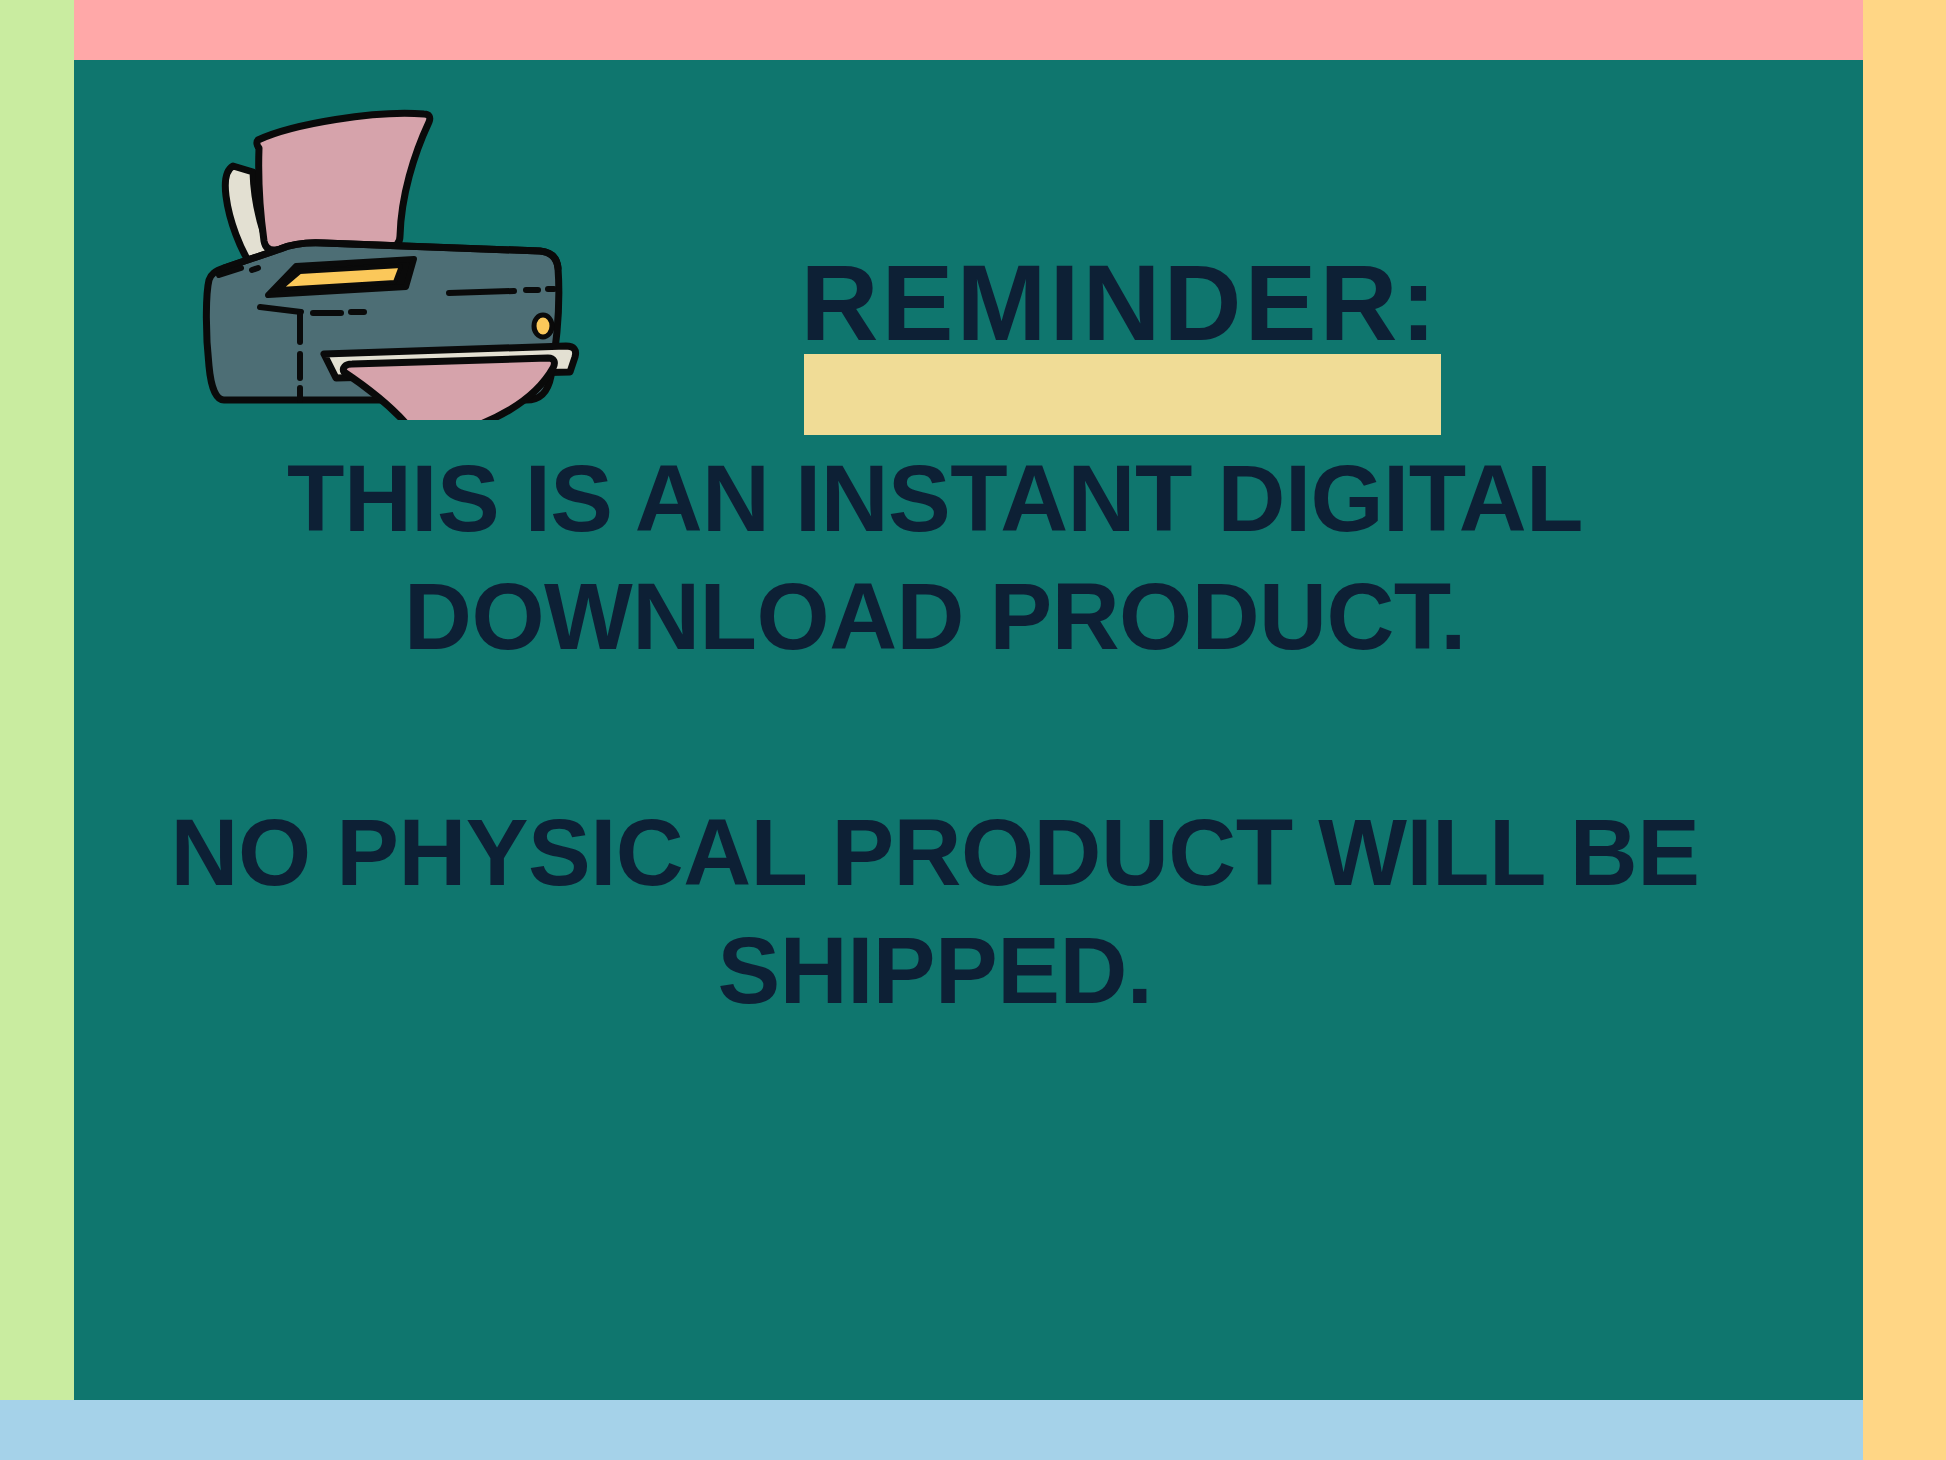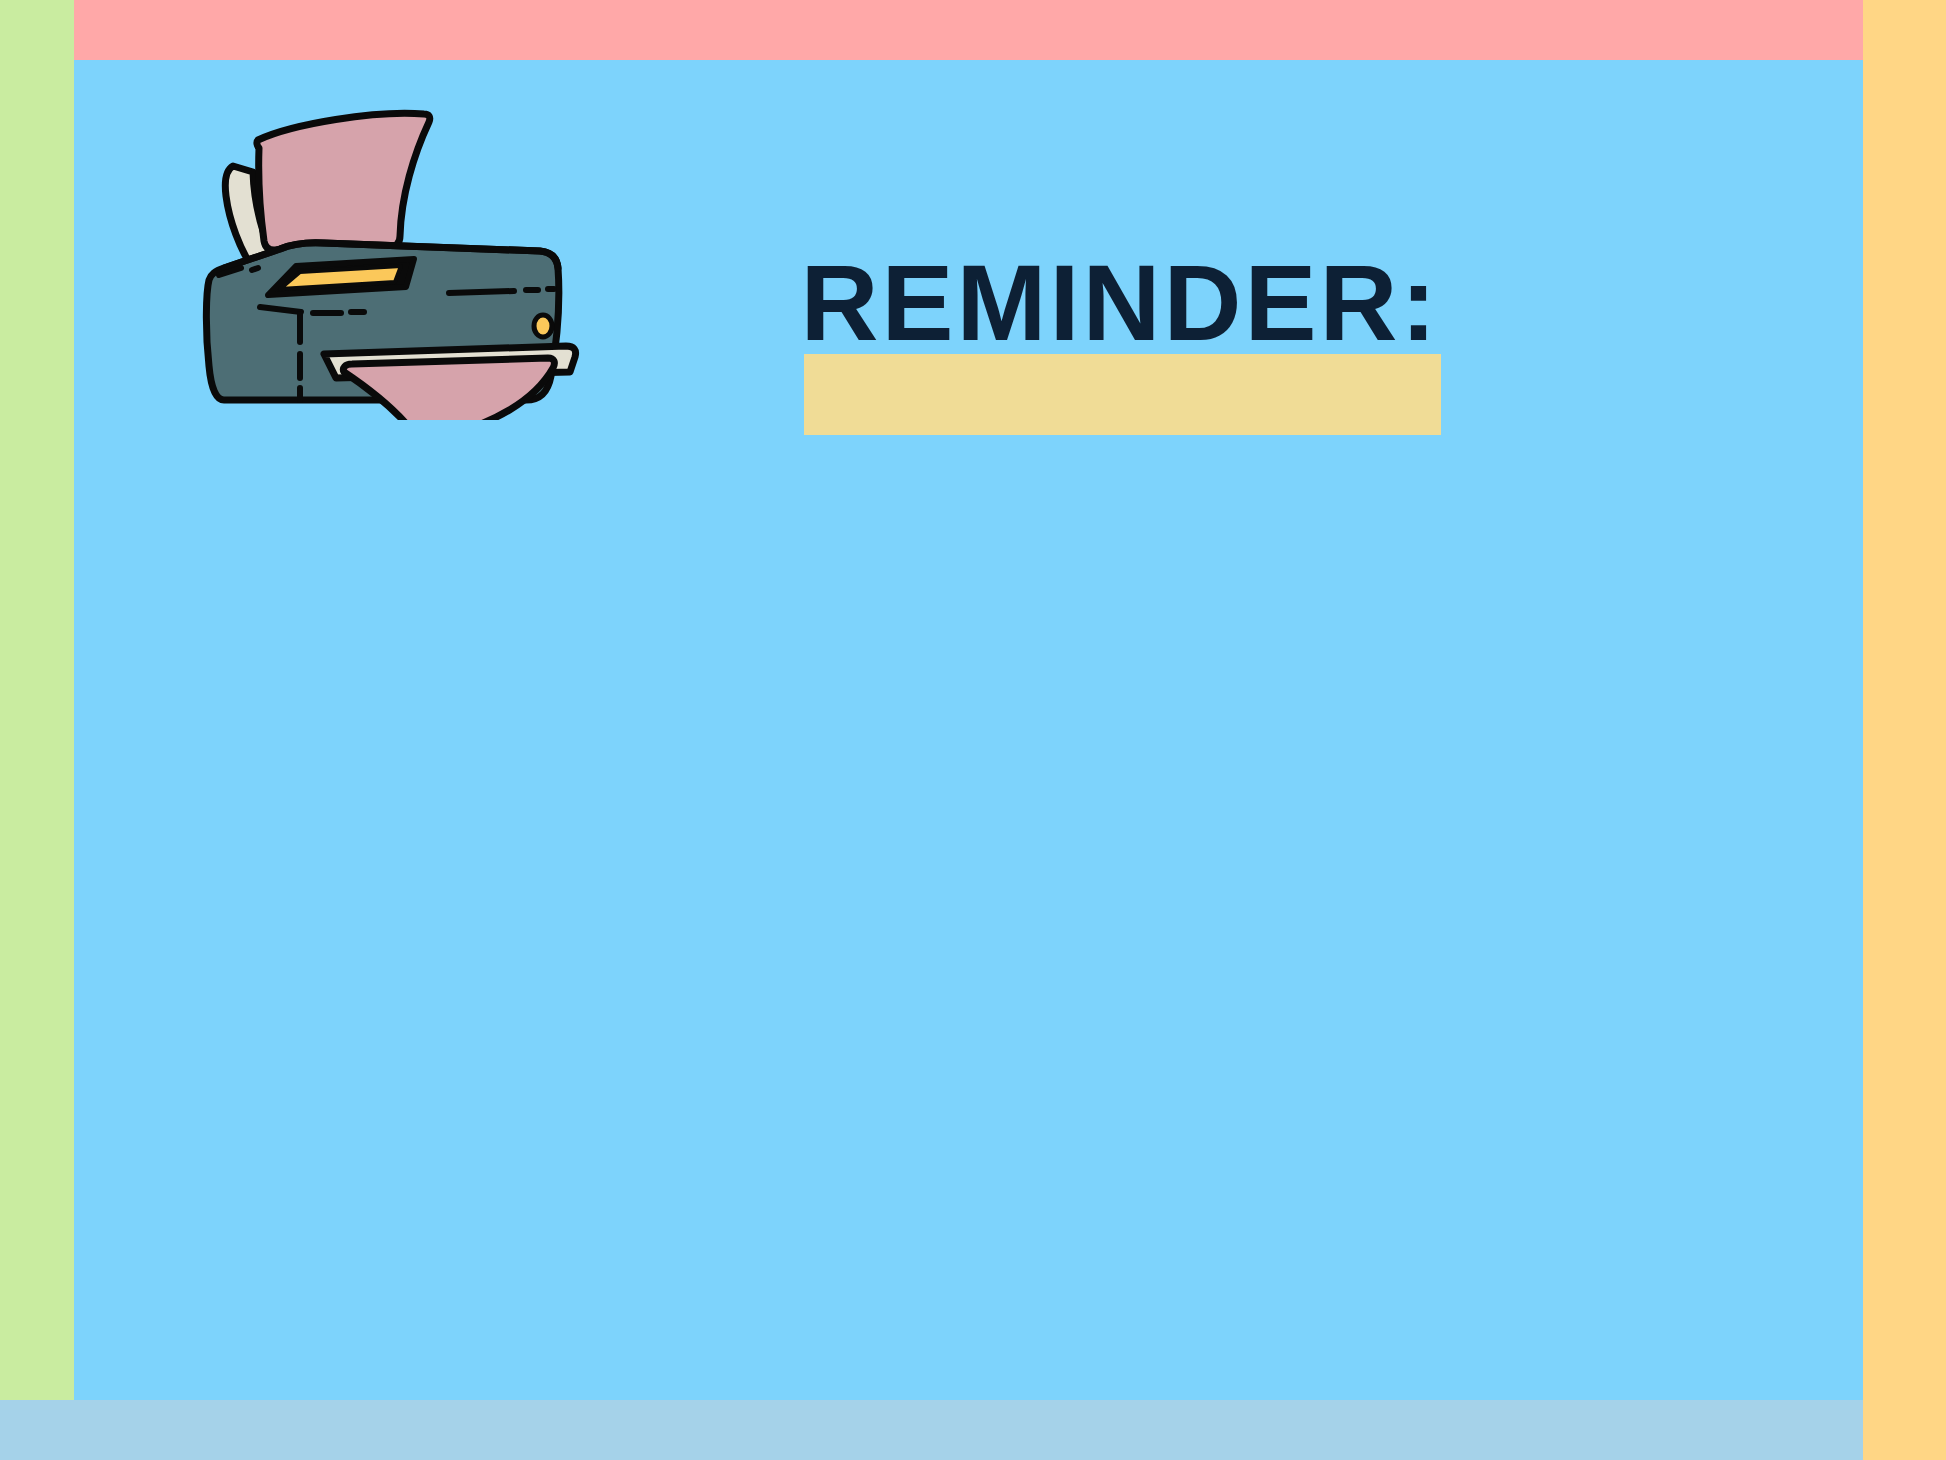--- a/index.html
+++ b/index.html
@@ -11,21 +11,21 @@
     width: 1946px;
     height: 1460px;
     overflow: hidden;
     font-family: "Liberation Sans", sans-serif;
   }
 
   #canvas {
     position: relative;
     width: 1946px;
     height: 1460px;
-    background: #7dd3fc;
+    background: #0f766e;
     overflow: hidden;
   }
 
   
   .band { position: absolute; }
 
   #band-left {
     left: 0; top: 0;
     width: 74px; height: 1400px;
     background: #c9ecA0;
@@ -168,14 +168,19 @@
 
       </g>
     </svg>
   </div>
 
   <div id="heading-block">
     <div id="heading-highlight"></div>
     <div id="heading-text">REMINDER:</div>
   </div>
 
+  <div id="body-copy">
+    <p class="para" id="para-1">THIS IS AN INSTANT DIGITAL DOWNLOAD PRODUCT.</p>
+    <div class="spacer"></div>
+    <p class="para" id="para-2">NO PHYSICAL PRODUCT WILL BE SHIPPED.</p>
+  </div>
 
 </div>
 
 </body></html>

